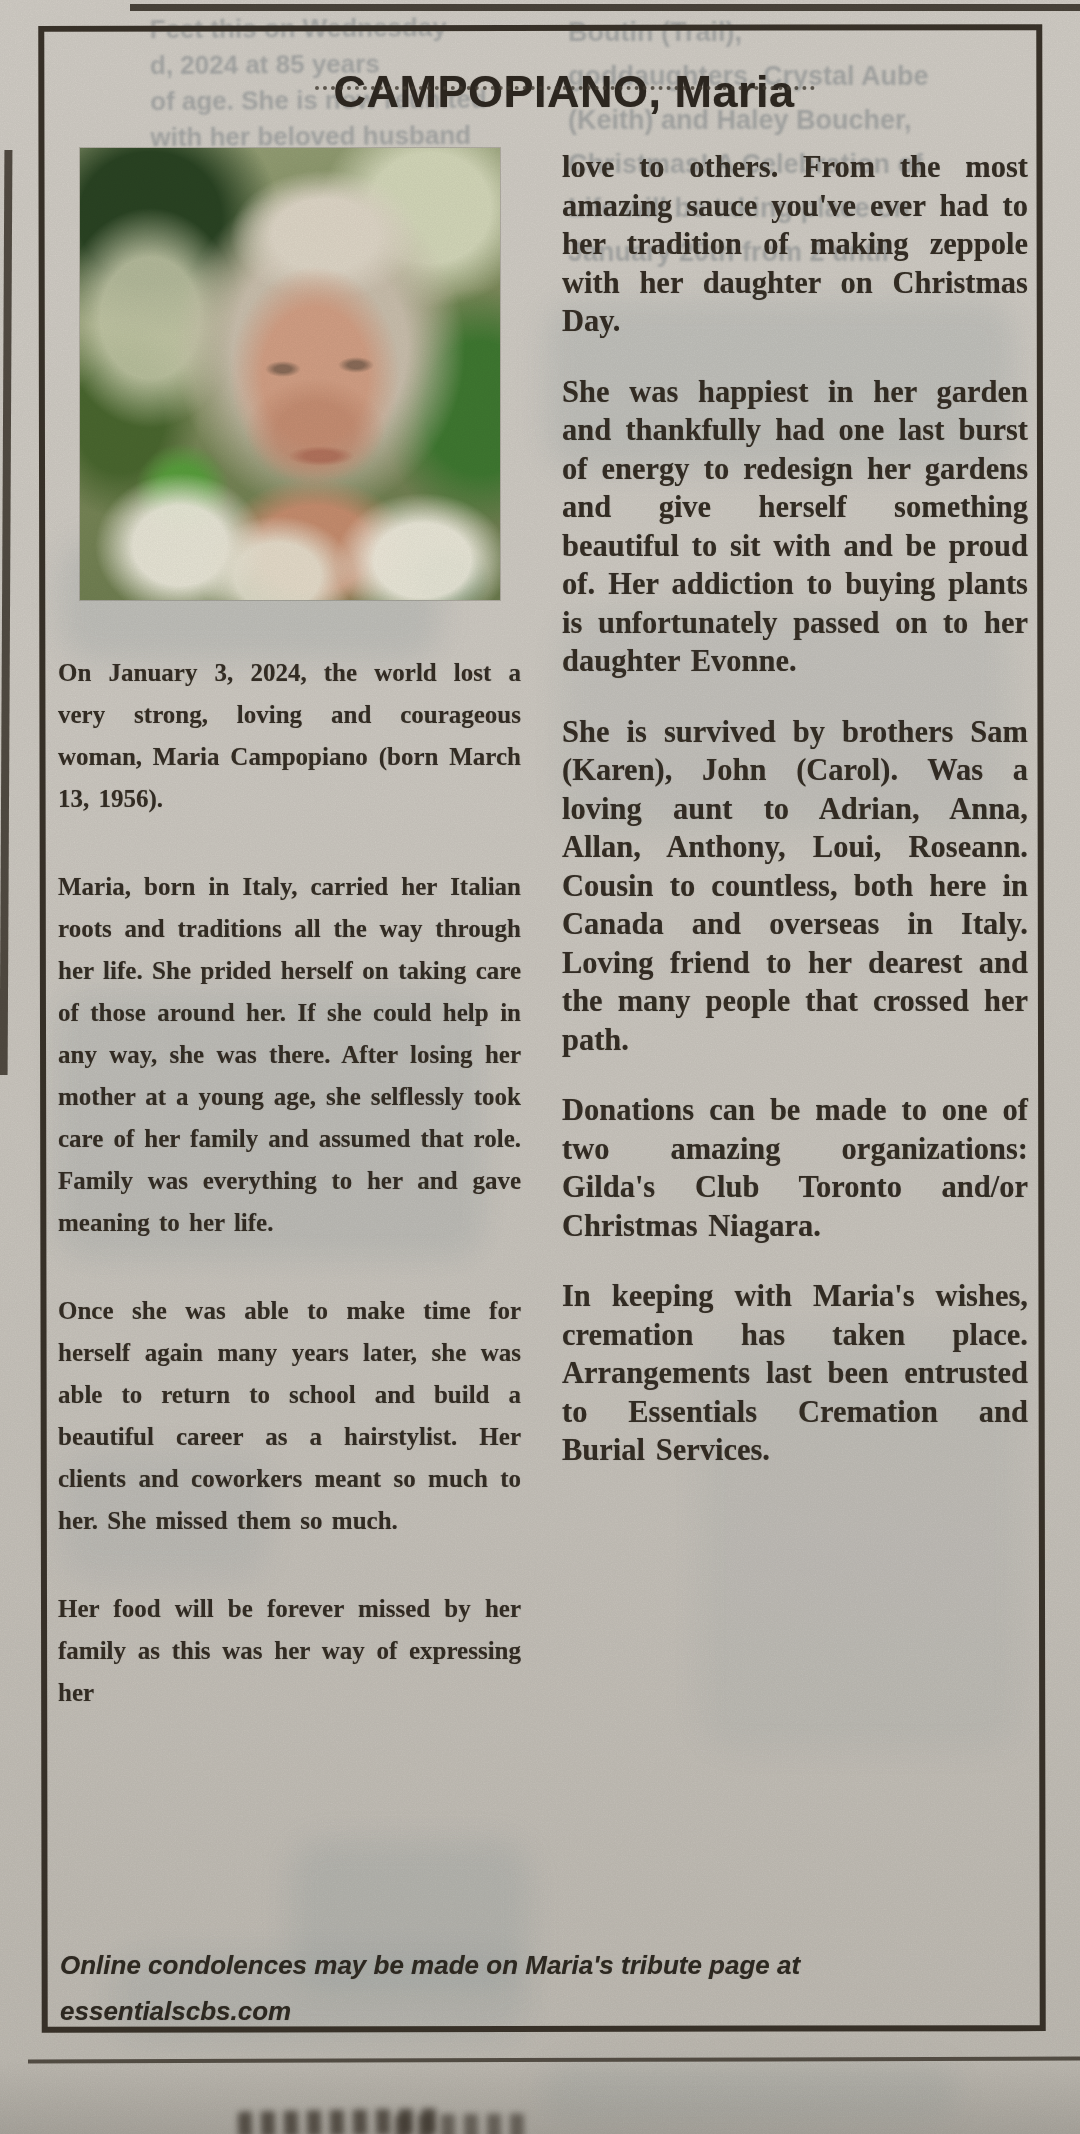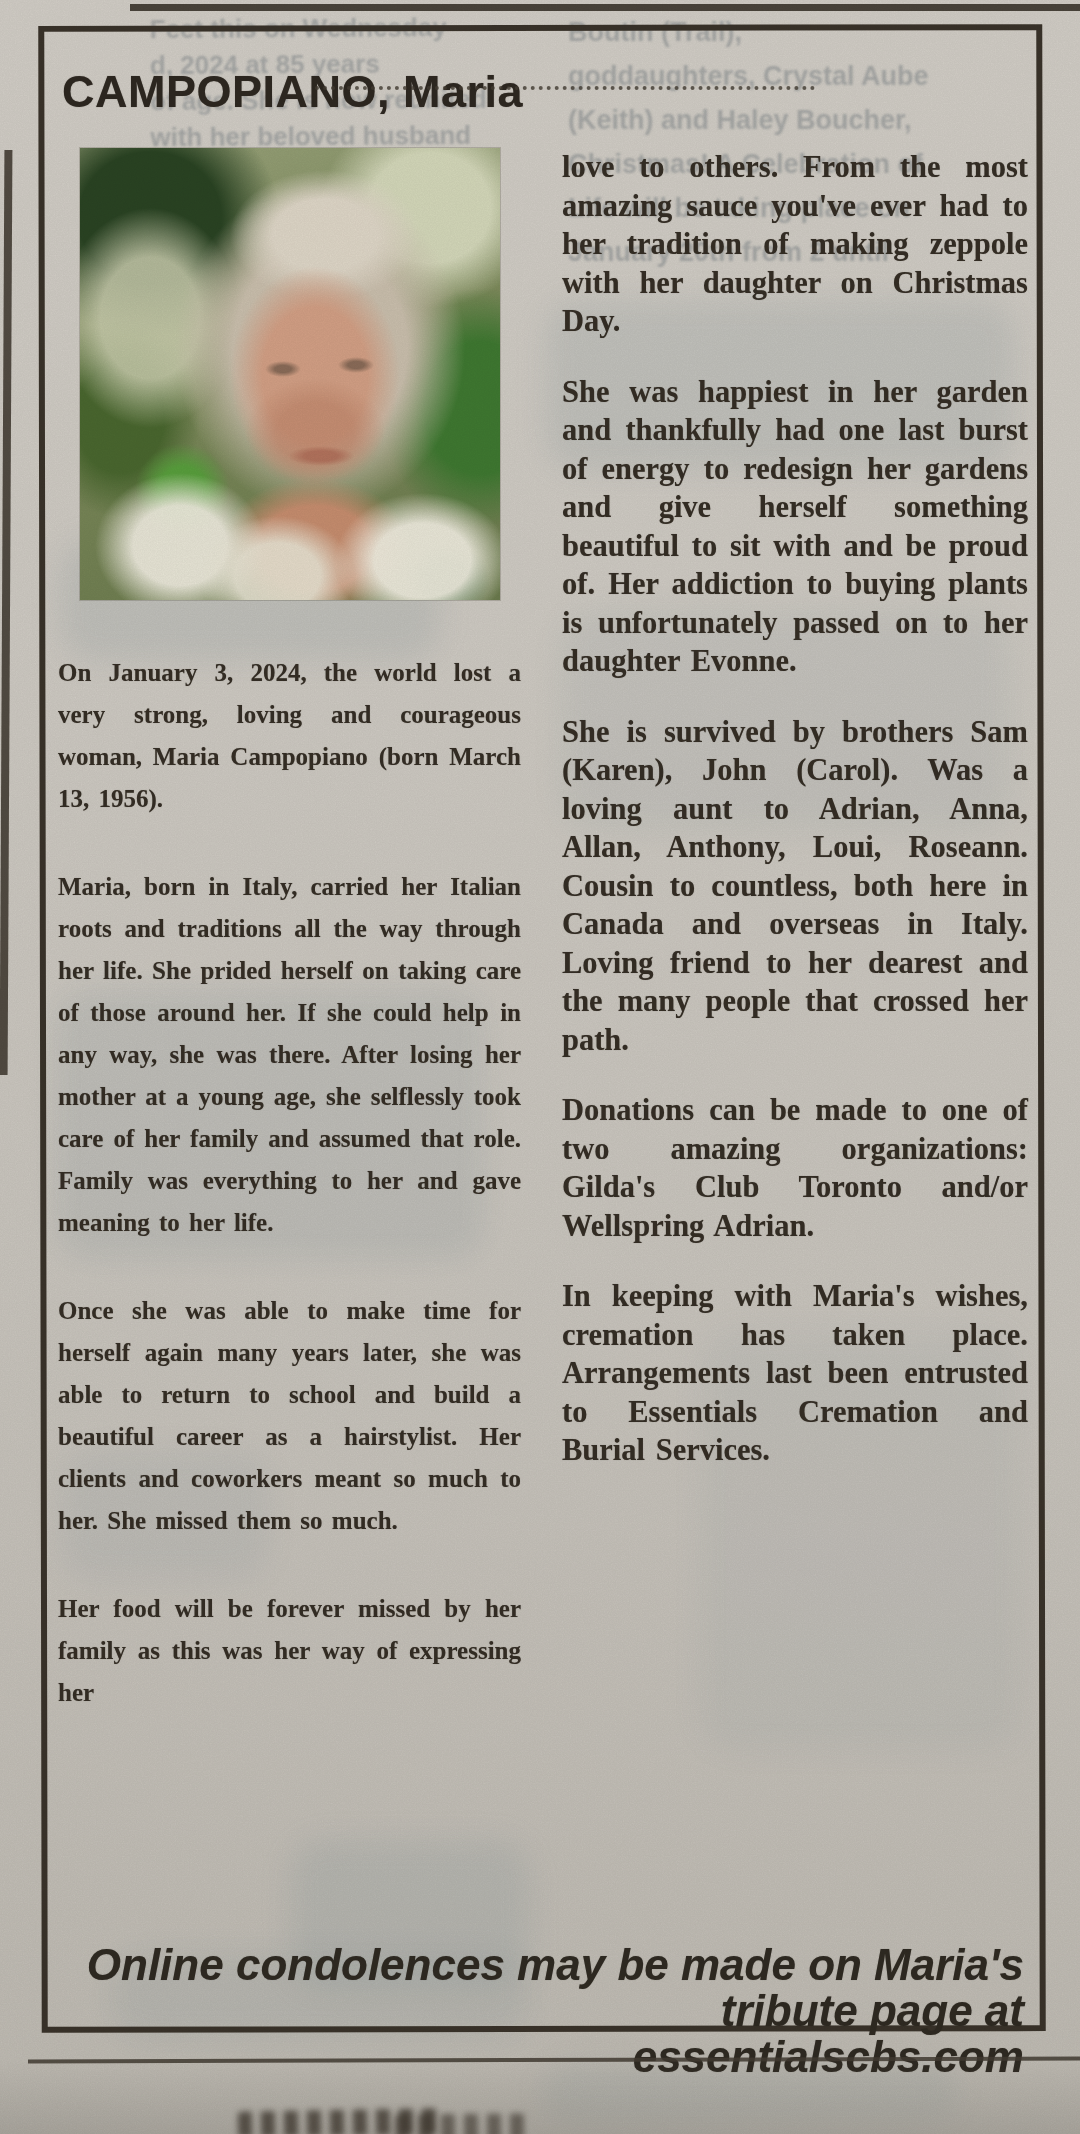--- a/index.html
+++ b/index.html
@@ -8,43 +8,43 @@
     background:linear-gradient(180deg,#d5d1ca 0%,#d2cec7 28%,#ccc8c1 62%,#c2beb6 100%);
     font-family:"Liberation Sans",sans-serif;
   }
   
   .top-rule{position:absolute;left:130px;top:4px;width:950px;height:7px;background:#3b342b;opacity:.9;}
   .stray-left-rule{position:absolute;left:2px;top:150px;width:8px;height:925px;background:#3c352c;opacity:.85;transform:rotate(.3deg);}
   .obit-border{position:absolute;left:40px;top:25px;width:1004px;height:2007px;border:6px solid #3a332a;box-sizing:border-box;transform:rotate(-.1deg);}
   .bottom-rule2{position:absolute;left:28px;top:2058px;width:1052px;height:4px;background:#433c32;opacity:.85;transform:rotate(-.15deg);}
   
   .obit-title{
-    position:absolute;left:40px;top:36px;width:1004px;text-align:left;
+    position:absolute;left:40px;top:36px;width:1004px;text-align:center;
     transform:translateX(22px);
     font-size:45px;font-weight:bold;letter-spacing:.5px;color:#2e2821;
     text-shadow:0 0 1px rgba(46,40,33,.45);
   }
   .title-underline{position:absolute;left:315px;top:86px;width:500px;border-top:4px dotted #443d33;opacity:.8;}
   
   .photo{position:absolute;left:80px;top:148px;width:420px;height:452px;overflow:hidden;
     background:linear-gradient(165deg,#9ba57c 0%,#7e8c5c 45%,#6c7c4e 100%);
     box-shadow:0 0 0 1px rgba(80,75,60,.25);}
   .blob{position:absolute;}
   
   .col{position:absolute;color:#352e25;font-weight:bold;text-align:justify;
        text-shadow:0 0 1px rgba(53,46,37,.35);font-family:Liberation Serif, serif;}
   .col p{margin:0 0 46px;}
   .col p:last-child{margin-bottom:0;}
   .col-left{left:58px;top:652px;width:463px;font-size:25px;line-height:42px;word-spacing:3px;}
   .col-right{left:562px;top:148px;width:466px;font-size:30.5px;line-height:38.5px;word-spacing:3px;}
   .col-right p{margin:0 0 32px;}
   .col-right p:nth-child(5){margin-bottom:0;}
   
-  .footer{position:absolute;left:60px;top:1942px;width:964px;text-align:right;color:#2f2a22;
-    font-style:italic;font-weight:bold;font-size:44px;line-height:46px;
+  .footer{position:absolute;left:60px;top:1942px;width:964px;text-align:left;color:#2f2a22;
+    font-style:italic;font-weight:bold;font-size:26px;line-height:46px;
     text-shadow:0 0 1px rgba(47,42,34,.4);}
   
   .ghost{position:absolute;color:rgba(96,108,116,.38);font-weight:bold;filter:blur(1.3px);}
   .ghost div{white-space:nowrap;}
   .ghost-top-left{left:150px;top:10px;font-size:26px;line-height:36px;transform:rotate(-.4deg);}
   .ghost-right{left:568px;top:10px;font-size:27px;line-height:44px;}
   
   .blotch{position:absolute;border-radius:36px;background:rgba(124,140,149,.17);filter:blur(14px);}
   
   .cut-text{position:absolute;height:26px;border-radius:4px;opacity:.75;filter:blur(3px);
@@ -117,21 +117,21 @@
     <p>On January 3, 2024, the world lost a very strong, loving and courageous woman, Maria Campopiano (born March 13, 1956).</p>
     <p>Maria, born in Italy, carried her Italian roots and traditions all the way through her life. She prided herself on taking care of those around her. If she could help in any way, she was there. After losing her mother at a young age, she selflessly took care of her family and assumed that role. Family was everything to her and gave meaning to her life.</p>
     <p>Once she was able to make time for herself again many years later, she was able to return to school and build a beautiful career as a hairstylist. Her clients and coworkers meant so much to her. She missed them so much.</p>
     <p>Her food will be forever missed by her family as this was her way of expressing her</p>
   </div>
 
   <div class="col col-right">
     <p>love to others. From the most amazing sauce you've ever had to her tradition of making zeppole with her daughter on Christmas Day.</p>
     <p>She was happiest in her garden and thankfully had one last burst of energy to redesign her gardens and give herself something beautiful to sit with and be proud of. Her addiction to buying plants is unfortunately passed on to her daughter Evonne.</p>
     <p>She is survived by brothers Sam (Karen), John (Carol). Was a loving aunt to Adrian, Anna, Allan, Anthony, Loui, Roseann. Cousin to countless, both here in Canada and overseas in Italy. Loving friend to her dearest and the many people that crossed her path.</p>
-    <p>Donations can be made to one of two amazing organizations: Gilda's Club Toronto and/or Wellspring Adrian.</p>
+    <p>Donations can be made to one of two amazing organizations: Gilda's Club Toronto and/or Christmas Niagara.</p>
     <p>In keeping with Maria's wishes, cremation has taken place. Arrangements last been entrusted to Essentials Cremation and Burial Services.</p>
   </div>
 
   <div class="footer">
     <div>Online condolences may be made on Maria's tribute page at</div>
     <div>essentialscbs.com</div>
   </div>
 
   <div class="bottom-rule2"></div>
   <div class="shade-bottom"></div>

